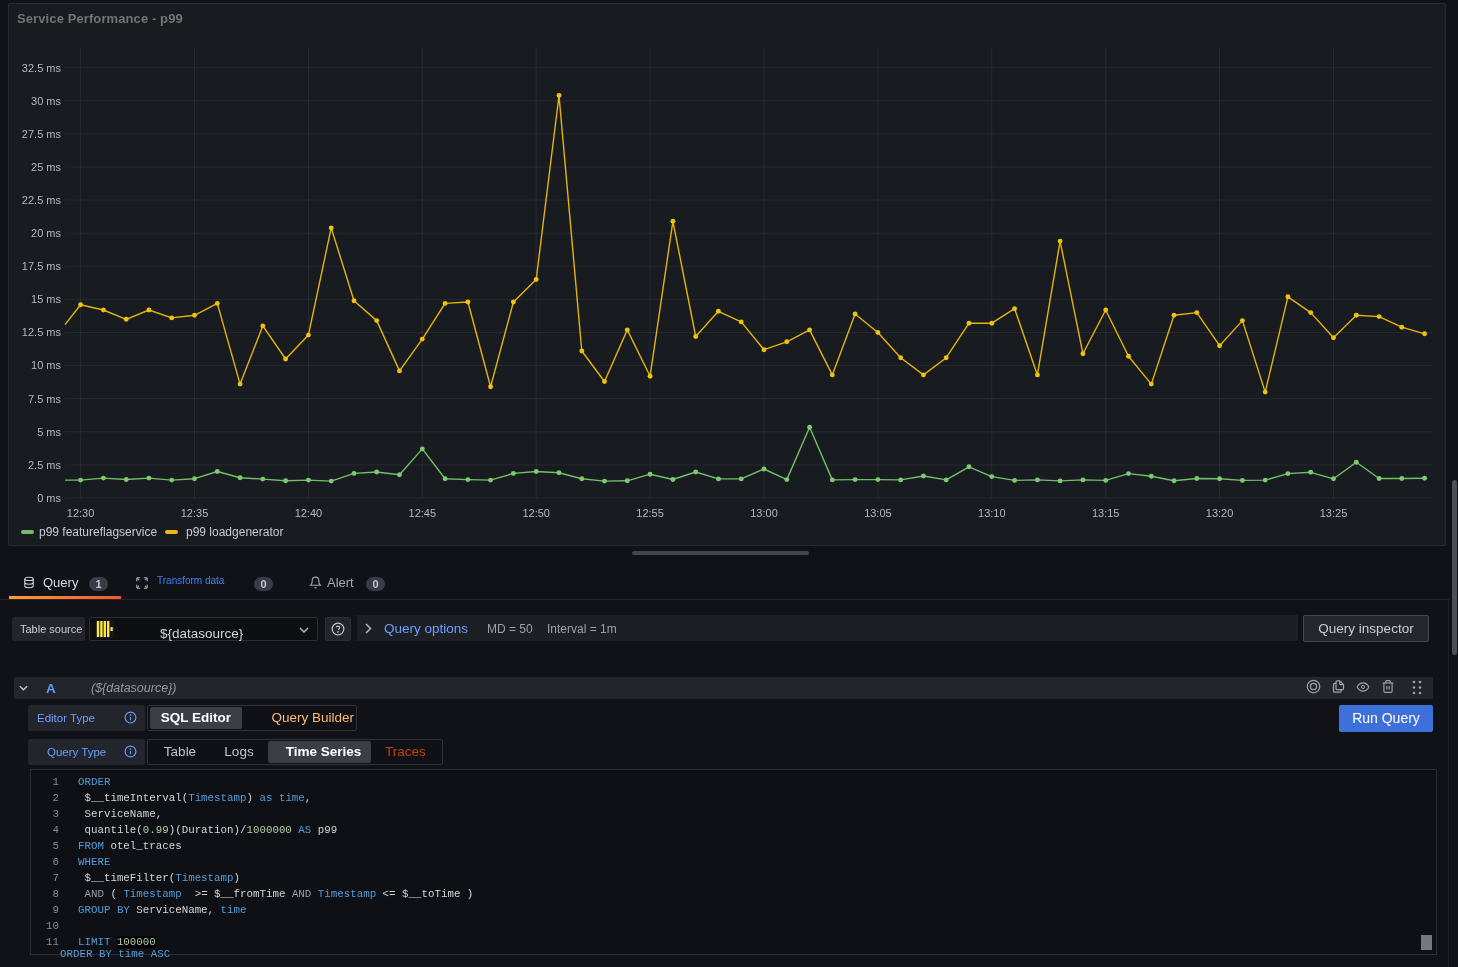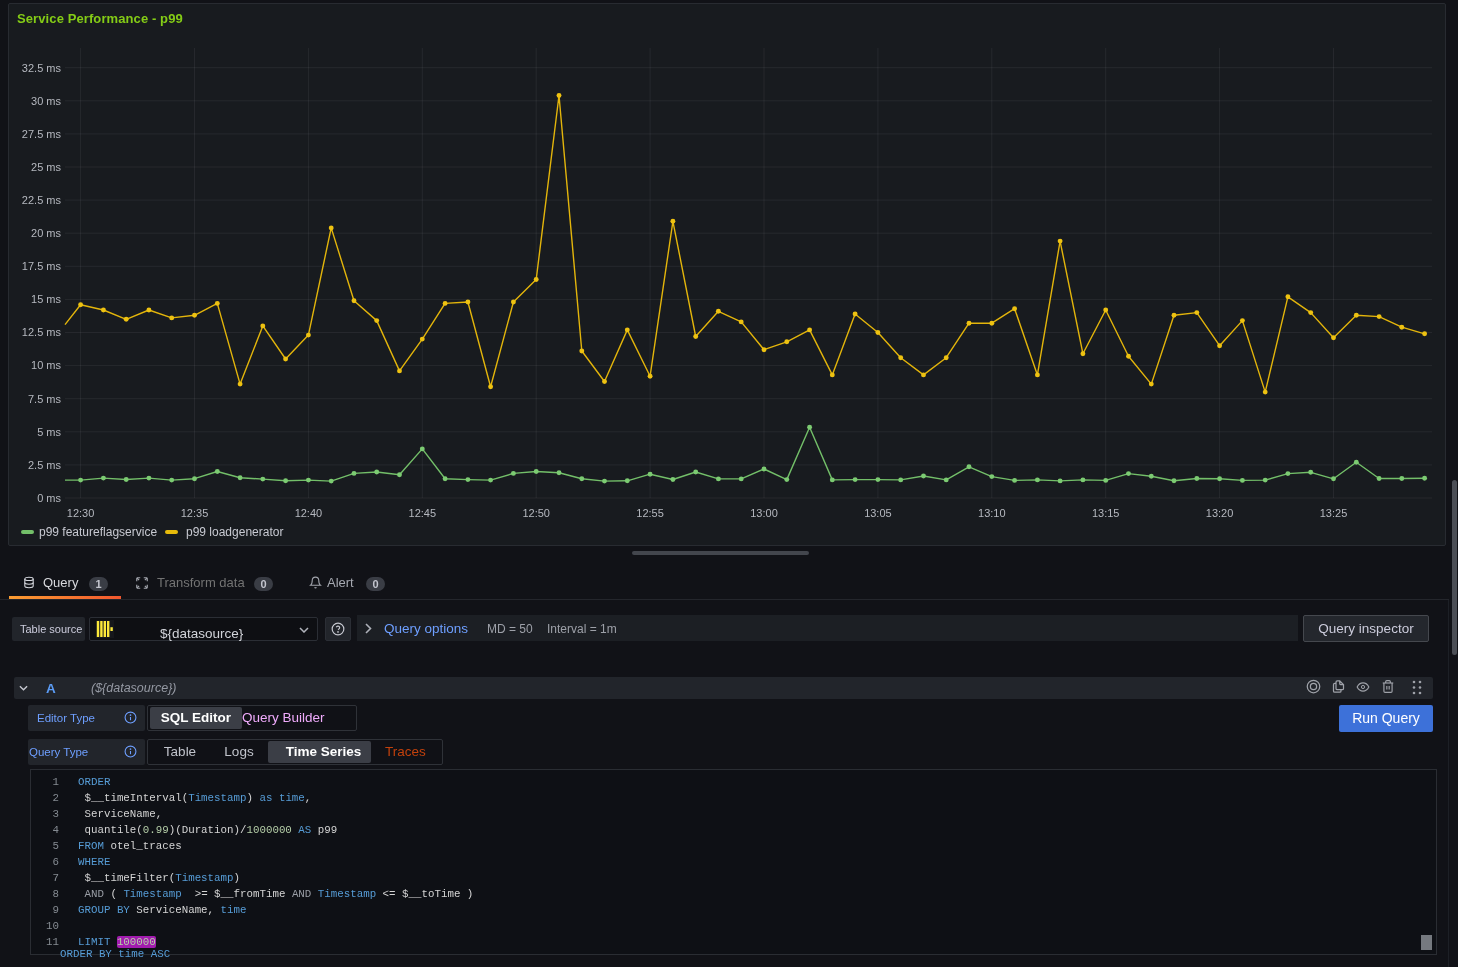--- a/index.html
+++ b/index.html
@@ -6,21 +6,21 @@
   html,body { width:1458px; height:967px; background:#111217; overflow:hidden;
     font-family:"Liberation Sans", sans-serif; }
   .abs { position:absolute; }
   .lbl-box { background:#22252b; border-radius:2px; display:flex; align-items:center; }
   svg { display:block; }
 </style>
 </head>
 <body>
 
 <div class="abs" style="left:8px;top:3px;width:1438px;height:543px;background:#181b1f;border:1px solid #282b31;border-radius:2px;"></div>
-<div class="abs" style="left:17px;top:11px;font-size:13px;font-weight:700;color:#84cc16;letter-spacing:0.1px;">Service Performance - p99</div>
+<div class="abs" style="left:17px;top:11px;font-size:13px;font-weight:700;color:#737373;letter-spacing:0.1px;">Service Performance - p99</div>
 <svg style="position:absolute;left:0;top:0" width="1458" height="560" font-family="'Liberation Sans', sans-serif">
     <line x1="65" y1="498.0" x2="1432" y2="498.0" stroke="rgba(204,204,220,0.08)" stroke-width="1"></line>
     <line x1="65" y1="464.9" x2="1432" y2="464.9" stroke="rgba(204,204,220,0.08)" stroke-width="1"></line>
     <line x1="65" y1="431.8" x2="1432" y2="431.8" stroke="rgba(204,204,220,0.08)" stroke-width="1"></line>
     <line x1="65" y1="398.7" x2="1432" y2="398.7" stroke="rgba(204,204,220,0.08)" stroke-width="1"></line>
     <line x1="65" y1="365.6" x2="1432" y2="365.6" stroke="rgba(204,204,220,0.08)" stroke-width="1"></line>
     <line x1="65" y1="332.5" x2="1432" y2="332.5" stroke="rgba(204,204,220,0.08)" stroke-width="1"></line>
     <line x1="65" y1="299.4" x2="1432" y2="299.4" stroke="rgba(204,204,220,0.08)" stroke-width="1"></line>
     <line x1="65" y1="266.3" x2="1432" y2="266.3" stroke="rgba(204,204,220,0.08)" stroke-width="1"></line>
     <line x1="65" y1="233.2" x2="1432" y2="233.2" stroke="rgba(204,204,220,0.08)" stroke-width="1"></line>
@@ -212,21 +212,21 @@
 <svg class="abs" style="left:135px;top:576px" width="14" height="14" viewBox="0 0 24 24" fill="none" stroke="#a2a5ad" stroke-width="2">
     <path d="M9 3H5a2 2 0 0 0-2 2v4"></path>
     <path d="M7 7 3 3"></path>
     <path d="M15 3h4a2 2 0 0 1 2 2v4"></path>
     <path d="m17 7 4-4"></path>
     <path d="M9 21H5a2 2 0 0 1-2-2v-4"></path>
     <path d="m7 17-4 4"></path>
     <path d="M15 21h4a2 2 0 0 0 2-2v-4"></path>
     <path d="m17 17 4 4"></path>
   </svg>
-<div class="abs" style="left:157px;top:575px;font-size:13px;font-weight:500;color:#737373;">Transform data</div>
+<div class="abs" style="left:157px;top:575px;font-size:10px;font-weight:500;color:#3b82f6;">Transform data</div>
 <div class="abs" style="left:254px;top:577px;width:19px;height:14px;border-radius:8px;background:#3a3d45;color:#c4c6cf;font-size:11px;font-weight:600;text-align:center;line-height:14px;">0</div>
 
 <svg class="abs" style="left:309px;top:575px" width="13" height="15" viewBox="0 0 24 24" fill="none" stroke="#a2a5ad" stroke-width="2">
     <path d="M18 8A6 6 0 0 0 6 8c0 7-3 9-3 9h18s-3-2-3-9"></path>
     <path d="M13.73 21a2 2 0 0 1-3.46 0"></path>
   </svg>
 <div class="abs" style="left:327px;top:575px;font-size:13px;font-weight:500;color:#a6a9b1;">Alert</div>
 <div class="abs" style="left:366px;top:577px;width:19px;height:14px;border-radius:8px;background:#3a3d45;color:#c4c6cf;font-size:11px;font-weight:600;text-align:center;line-height:14px;">0</div>
 
 <div class="abs lbl-box" style="left:12px;top:617px;width:73px;height:24px;padding-left:8px;font-size:11px;font-weight:500;color:#ccccdc;white-space:nowrap;">Table source</div>
@@ -297,23 +297,23 @@
 <div class="abs lbl-box" style="left:28px;top:705px;width:117px;height:26px;padding-left:9px;">
   <span style="font-size:11.5px;font-weight:500;color:#6e9fff;">Editor Type</span>
 </div>
 <svg class="abs" style="left:124px;top:711px" width="13" height="13" viewBox="0 0 24 24" fill="none" stroke="#6e9fff" stroke-width="2">
     <circle cx="12" cy="12" r="10"></circle>
     <line x1="12" y1="11" x2="12" y2="17"></line>
     <circle cx="12" cy="7.5" r="0.6" fill="#6e9fff"></circle>
   </svg>
 <div class="abs" style="left:147px;top:705px;width:210px;height:26px;background:#101116;border:1px solid #2f3238;border-radius:2px;"></div>
 <div class="abs" style="left:150px;top:707px;width:92px;height:22px;background:#3b3e46;border-radius:2px;color:#ffffff;font-size:13.5px;font-weight:700;text-align:center;line-height:22px;">SQL Editor</div>
-<div class="abs" style="left:242px;top:707px;width:112px;height:22px;color:#f0abfc;font-size:13.5px;font-weight:500;text-align:left;line-height:22px;">Query Builder</div>
-
-<div class="abs lbl-box" style="left:28px;top:739px;width:117px;height:26px;padding-left:1px;">
+<div class="abs" style="left:242px;top:707px;width:112px;height:22px;color:#fdba74;font-size:13.5px;font-weight:500;text-align:right;line-height:22px;">Query Builder</div>
+
+<div class="abs lbl-box" style="left:28px;top:739px;width:117px;height:26px;padding-left:19px;">
   <span style="font-size:11.5px;font-weight:500;color:#6e9fff;">Query Type</span>
 </div>
 <svg class="abs" style="left:124px;top:745px" width="13" height="13" viewBox="0 0 24 24" fill="none" stroke="#6e9fff" stroke-width="2">
     <circle cx="12" cy="12" r="10"></circle>
     <line x1="12" y1="11" x2="12" y2="17"></line>
     <circle cx="12" cy="7.5" r="0.6" fill="#6e9fff"></circle>
   </svg>
 <div class="abs" style="left:147px;top:739px;width:296px;height:26px;background:#101116;border:1px solid #2f3238;border-radius:2px;"></div>
 <div class="abs" style="left:150px;top:741px;width:60px;height:22px;color:#c0c3cb;font-size:13.5px;font-weight:500;text-align:center;line-height:22px;">Table</div>
 <div class="abs" style="left:210px;top:741px;width:58px;height:22px;color:#c0c3cb;font-size:13.5px;font-weight:500;text-align:center;line-height:22px;">Logs</div>
@@ -337,17 +337,17 @@
 <div class="abs" style="left:78px;top:853.5px;font-family:'Liberation Mono',monospace;font-size:10.8px;line-height:16px;white-space:pre;"><span style="color:#569cd6;">WHERE</span></div>
 <div class="abs" style="left:45px;top:869.5px;width:14px;text-align:right;font-family:'Liberation Mono',monospace;font-size:10.8px;line-height:16px;color:#858b92;">7</div>
 <div class="abs" style="left:78px;top:869.5px;font-family:'Liberation Mono',monospace;font-size:10.8px;line-height:16px;white-space:pre;"><span style="color:#d4d4d4;">&nbsp;$__timeFilter(</span><span style="color:#569cd6;">Timestamp</span><span style="color:#d4d4d4;">)</span></div>
 <div class="abs" style="left:45px;top:885.5px;width:14px;text-align:right;font-family:'Liberation Mono',monospace;font-size:10.8px;line-height:16px;color:#858b92;">8</div>
 <div class="abs" style="left:78px;top:885.5px;font-family:'Liberation Mono',monospace;font-size:10.8px;line-height:16px;white-space:pre;"><span style="color:#d4d4d4;">&nbsp;</span><span style="color:#9a9ea6;">AND</span><span style="color:#d4d4d4;">&nbsp;(&nbsp;</span><span style="color:#569cd6;">Timestamp</span><span style="color:#d4d4d4;">&nbsp;&nbsp;&gt;=&nbsp;$__fromTime&nbsp;</span><span style="color:#9a9ea6;">AND</span><span style="color:#d4d4d4;">&nbsp;</span><span style="color:#569cd6;">Timestamp</span><span style="color:#d4d4d4;">&nbsp;&lt;=&nbsp;$__toTime&nbsp;)</span></div>
 <div class="abs" style="left:45px;top:901.5px;width:14px;text-align:right;font-family:'Liberation Mono',monospace;font-size:10.8px;line-height:16px;color:#858b92;">9</div>
 <div class="abs" style="left:78px;top:901.5px;font-family:'Liberation Mono',monospace;font-size:10.8px;line-height:16px;white-space:pre;"><span style="color:#569cd6;">GROUP&nbsp;BY</span><span style="color:#d4d4d4;">&nbsp;ServiceName,&nbsp;</span><span style="color:#569cd6;">time</span></div>
 <div class="abs" style="left:45px;top:917.5px;width:14px;text-align:right;font-family:'Liberation Mono',monospace;font-size:10.8px;line-height:16px;color:#858b92;">10</div>
 <div class="abs" style="left:60px;top:917.5px;font-family:'Liberation Mono',monospace;font-size:10.8px;line-height:16px;white-space:pre;margin-top:28px;"><span style="color:#569cd6;">ORDER&nbsp;BY</span><span style="color:#d4d4d4;">&nbsp;</span><span style="color:#569cd6;">time</span><span style="color:#d4d4d4;">&nbsp;</span><span style="color:#569cd6;">ASC</span></div>
 <div class="abs" style="left:45px;top:933.5px;width:14px;text-align:right;font-family:'Liberation Mono',monospace;font-size:10.8px;line-height:16px;color:#858b92;">11</div>
-<div class="abs" style="left:78px;top:933.5px;font-family:'Liberation Mono',monospace;font-size:10.8px;line-height:16px;white-space:pre;"><span style="color:#569cd6;">LIMIT</span><span style="color:#d4d4d4;">&nbsp;</span><span style="color:#b5cea8;background:#a21caf;border-radius:2px;">100000</span></div>
+<div class="abs" style="left:78px;top:933.5px;font-family:'Liberation Mono',monospace;font-size:10.8px;line-height:16px;white-space:pre;"><span style="color:#569cd6;">LIMIT</span><span style="color:#d4d4d4;">&nbsp;</span><span style="color:#b5cea8;background:#000000;border-radius:2px;">100000</span></div>
 <div class="abs" style="left:1421px;top:935px;width:11px;height:15px;background:#75797f;"></div>
 
 <div class="abs" style="left:1448px;top:600px;width:1px;height:367px;background:#1d2026;"></div>
 <div class="abs" style="left:1452px;top:480px;width:5px;height:175px;border-radius:3px;background:#4c4f56;"></div>
 
 </body></html>

